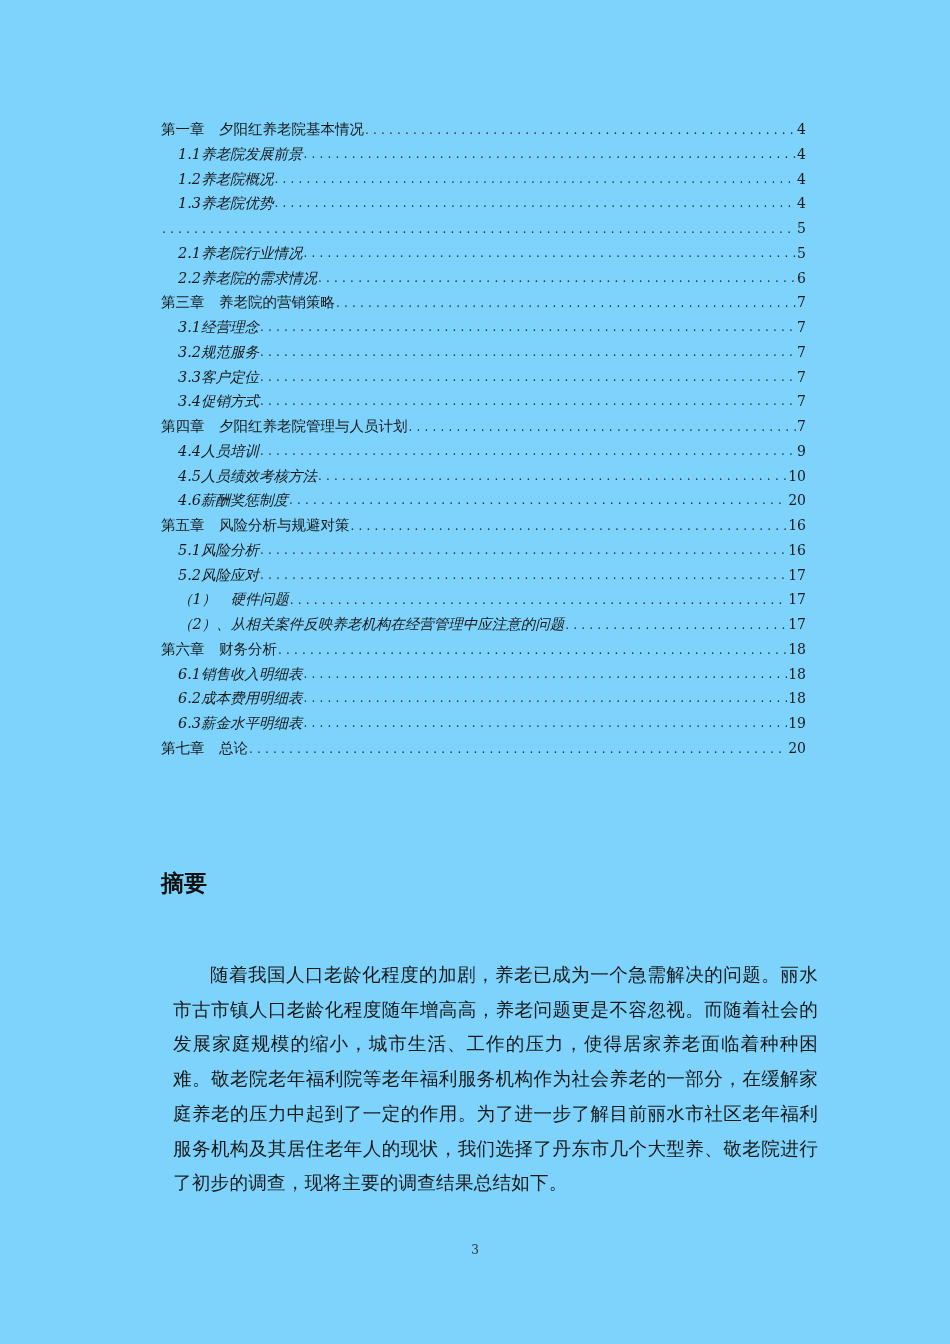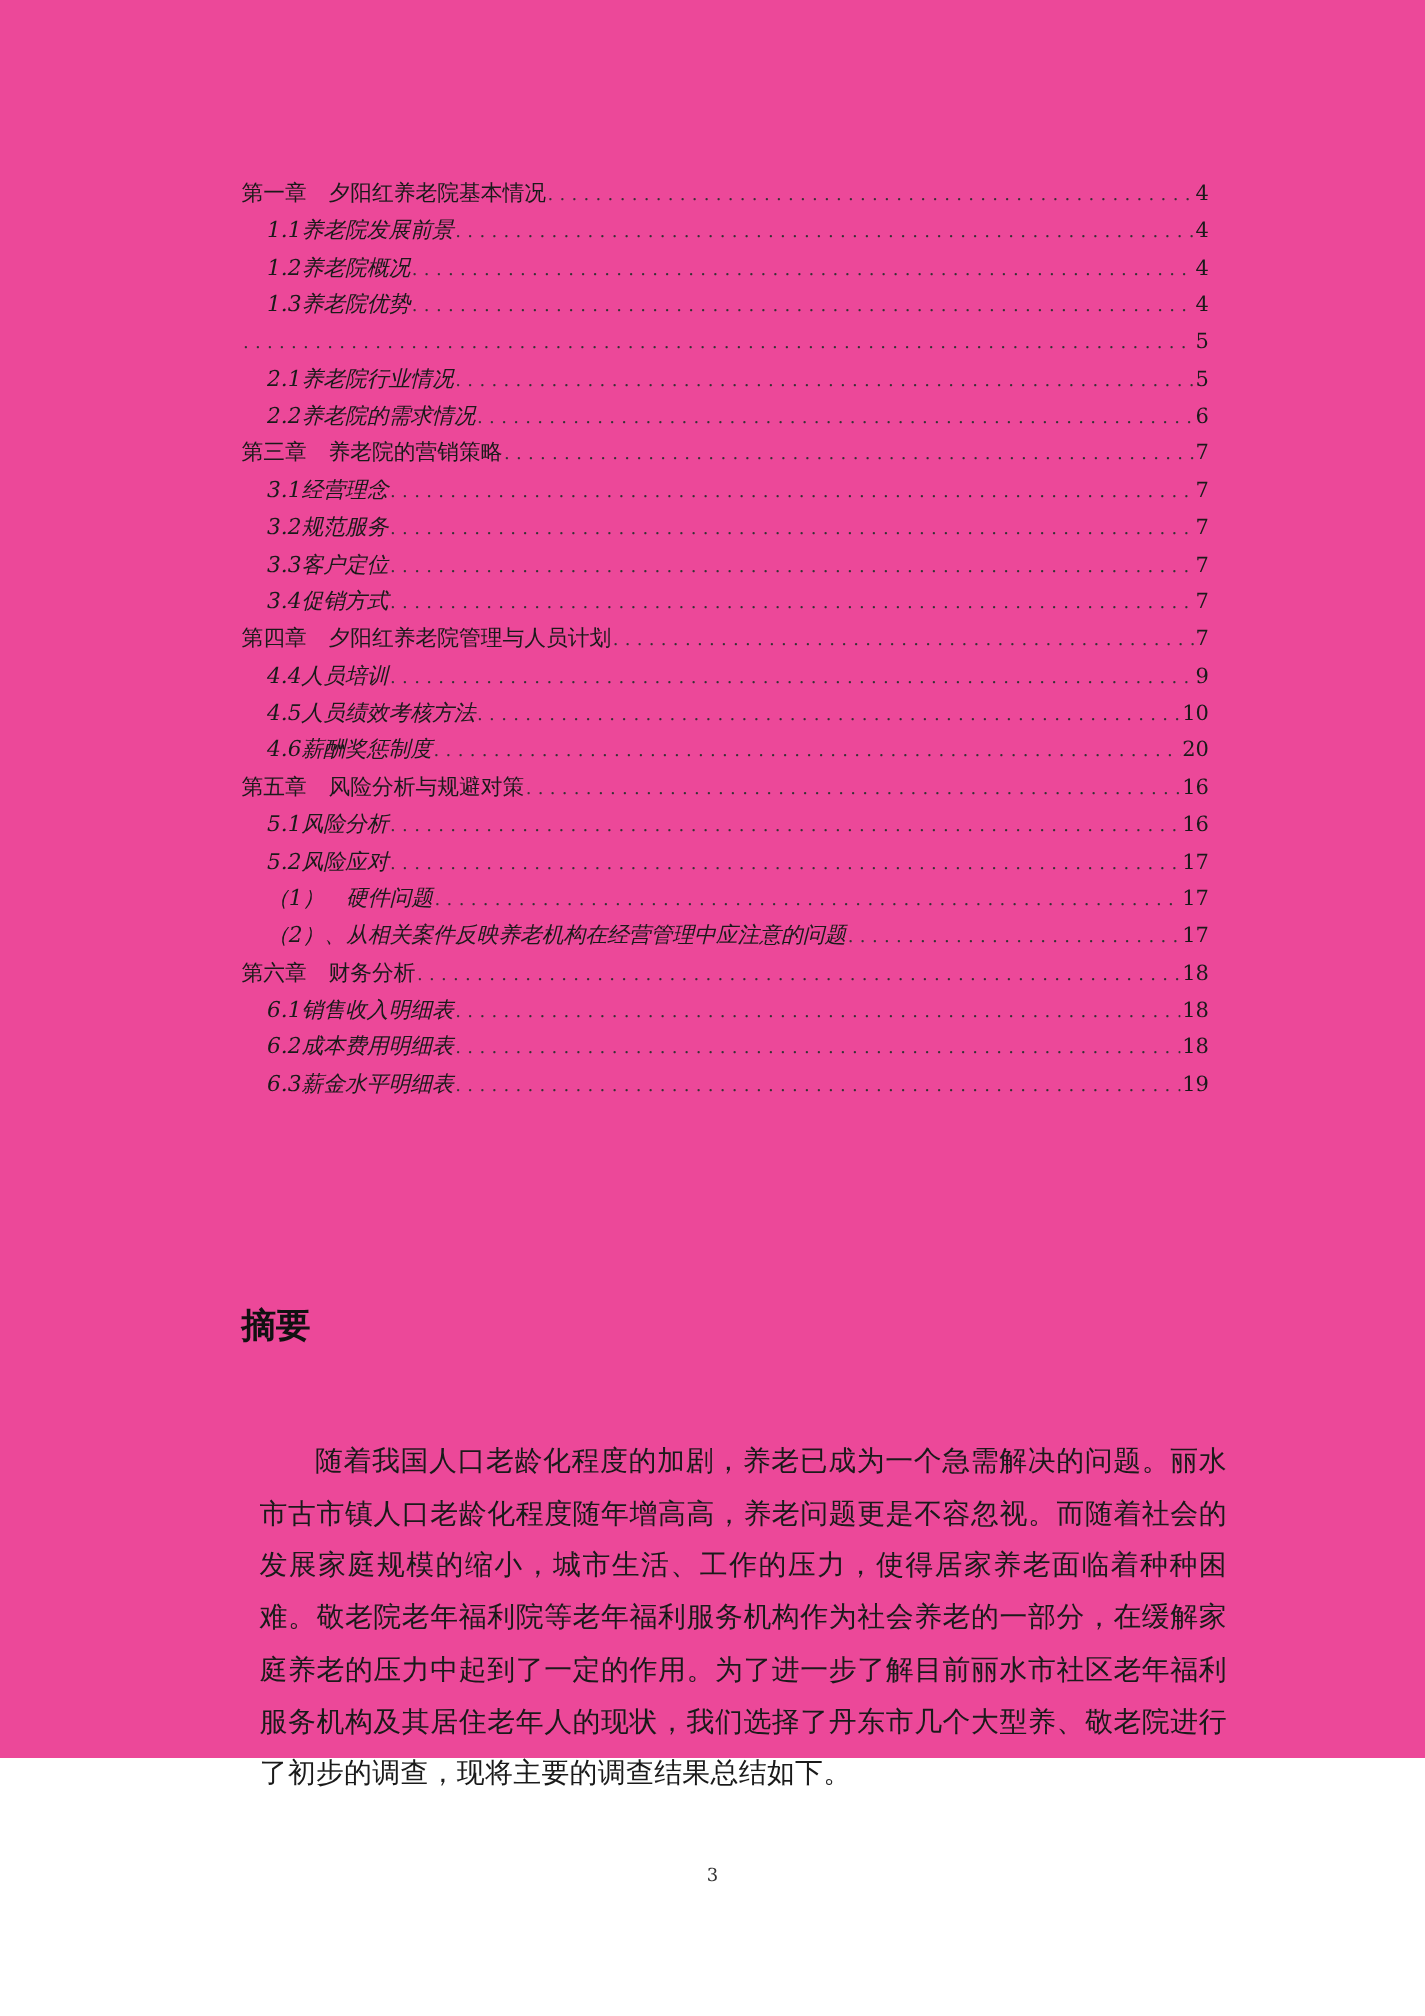--- a/index.html
+++ b/index.html
@@ -12,22 +12,22 @@
       height: 1344px;
       position: relative;
       overflow: hidden;
       font-family: "DejaVu Serif", "Liberation Serif", serif;
       color: #1a1a1a;
     }
     .page {
       position: absolute;
       left: 0; top: 0;
       width: 950px;
-      height: 1172px;
-      background: #ec4899;
+      height: 1344px;
+      background: #7dd3fc;
     }
     .toc {
       position: absolute;
       left: 161px;
       top: 117px;
       width: 645px;
     }
     .toc-row {
       display: flex;
       align-items: baseline;
@@ -215,20 +215,25 @@
     <div class="toc-row level-2">
       <span class="toc-title">6.2成本费用明细表</span>
       <span class="toc-dots"></span>
       <span class="toc-page">18</span>
     </div>
     <div class="toc-row level-2">
       <span class="toc-title">6.3薪金水平明细表</span>
       <span class="toc-dots"></span>
       <span class="toc-page">19</span>
     </div>
+    <div class="toc-row level-1">
+      <span class="toc-title">第七章　总论</span>
+      <span class="toc-dots"></span>
+      <span class="toc-page">20</span>
+    </div>
   </div>
 
   <h1 class="heading" style="margin:0;">摘要</h1>
 
   <p class="abstract" style="margin:12px;">随着我国人口老龄化程度的加剧，养老已成为一个急需解决的问题。丽水市古市镇人口老龄化程度随年增高高，养老问题更是不容忽视。而随着社会的发展家庭规模的缩小，城市生活、工作的压力，使得居家养老面临着种种困难。敬老院老年福利院等老年福利服务机构作为社会养老的一部分，在缓解家庭养老的压力中起到了一定的作用。为了进一步了解目前丽水市社区老年福利服务机构及其居住老年人的现状，我们选择了丹东市几个大型养、敬老院进行了初步的调查，现将主要的调查结果总结如下。</p>
 
   <div class="page-number">3</div>
 
 </div>
 

